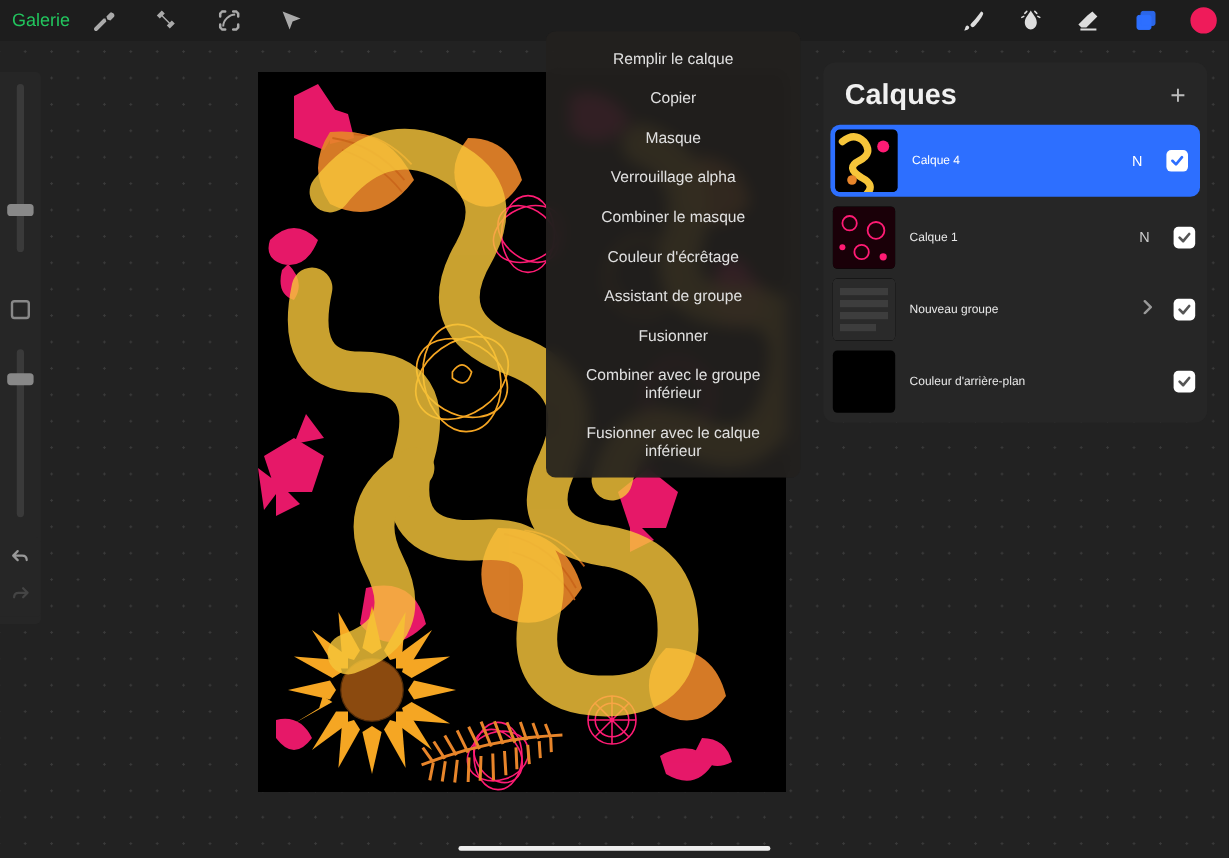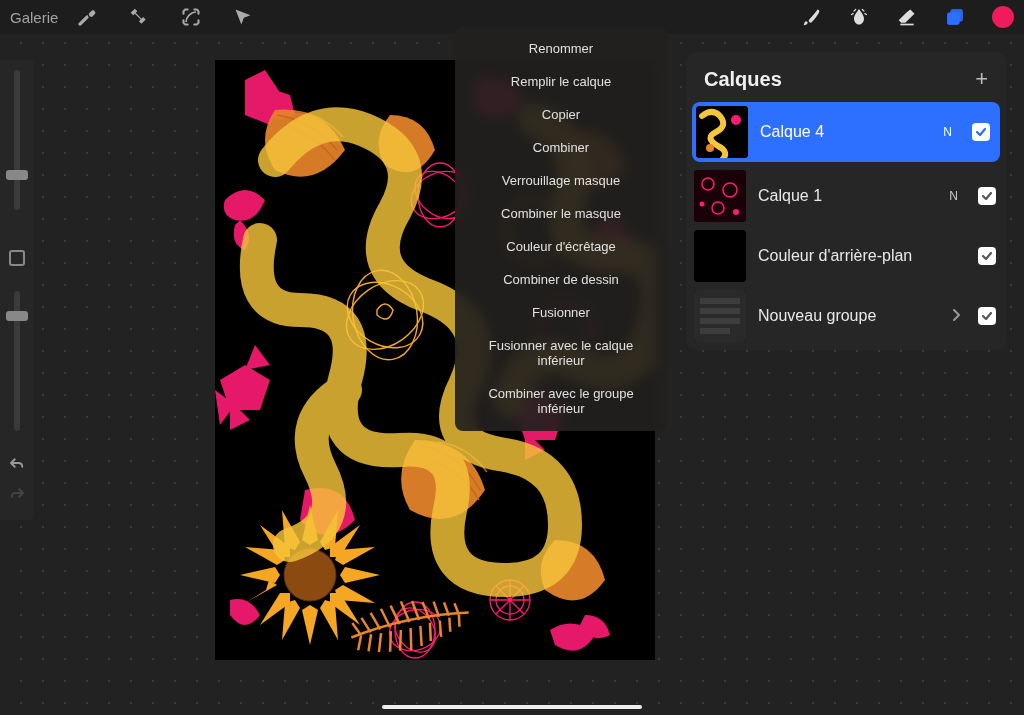--- a/index.html
+++ b/index.html
@@ -22,21 +22,21 @@
   }
 
   
   .topbar {
     position: absolute; top: 0; left: 0; right: 0; height: 34px;
     background: #1d1d1d;
     display: flex; align-items: center;
     padding: 0 10px;
     z-index: 50;
   }
-  .topbar .gallery-label { color: #a3a3a3; font-size: 15px; font-weight: 500; margin-right: 18px; }
+  .topbar .gallery-label { color: #22c55e; font-size: 15px; font-weight: 500; margin-right: 18px; }
   .topbar .left-tools { display: flex; gap: 30px; align-items: center; }
   .topbar .spacer { flex: 1; }
   .topbar .right-tools { display: flex; gap: 26px; align-items: center; }
   .tool-icon { width: 22px; height: 22px; display: flex; align-items: center; justify-content: center; color: #aaa; }
   .tool-icon svg { width: 20px; height: 20px; }
   .tool-icon.active svg { fill: #2d6fff; stroke: #2d6fff; }
   .color-dot { width: 22px; height: 22px; border-radius: 50%; }
 
   
   .left-rail {
@@ -84,34 +84,34 @@
     position: absolute; right: 18px; top: 52px; width: 320px;
     background: #262626;
     border-radius: 10px;
     z-index: 60;
     padding-bottom: 4px;
   }
   .layers-header {
     display: flex; align-items: center; justify-content: space-between;
     padding: 14px 18px 10px 18px;
   }
-  .layers-header h2 { color: #f0f0f0; font-size: 20px; font-weight: 700; }
+  .layers-header h2 { color: #f0f0f0; font-size: 24px; font-weight: 700; }
   .layers-header .plus { color: #bbb; font-size: 22px; font-weight: 300; }
   .layer-row {
     display: flex; align-items: center;
     height: 60px;
     padding: 0 10px 0 8px;
     gap: 12px;
   }
   .layer-row.selected { background: #2d6fff; border-radius: 8px; margin: 0 6px 4px; padding-left: 4px; }
   .layer-row .thumb {
     width: 52px; height: 52px; border-radius: 4px; background: #000; flex-shrink: 0;
     position: relative; overflow: hidden;
   }
-  .layer-row .label { flex: 1; color: #e8e8e8; font-size: 16px; }
+  .layer-row .label { flex: 1; color: #e8e8e8; font-size: 10px; }
   .layer-row.selected .label { color: #fff; }
   .layer-row .blend { color: #ccc; font-size: 12px; margin-right: 8px; }
   .layer-row.selected .blend { color: #fff; }
   .layer-row .chev { color:#aaa; margin-right:6px; }
   .layer-row .check {
     width: 18px; height: 18px; border-radius: 4px;
     background: #fff; display: flex; align-items: center; justify-content: center;
     flex-shrink: 0;
   }
   .layer-row .check svg { width: 12px; height: 12px; }
@@ -299,31 +299,30 @@
 
     <g fill="none" stroke="#f6c53a" stroke-width="34" stroke-linecap="round" stroke-linejoin="round" opacity="0.82">
       <path d="M60 100 q40 -50 90 -30 q60 25 30 80 q-35 60 30 85 q70 25 40 90 q-30 60 40 70 q60 10 60 70 q0 55 -60 55 q-70 0 -55 -70 q15 -65 -50 -60 q-75 5 -55 -70 q20 -70 -45 -70 q-55 0 -40 -70"></path>
       <path d="M320 60 q50 20 35 75 q-18 60 45 60 q55 0 40 65 q-18 70 -75 45 q-55 -25 -70 35"></path>
       <path d="M130 330 q-50 30 -25 80 q28 55 -30 75"></path>
     </g>
   </svg>
 </div>
 
 <div class="context-menu">
-  <div class="item">Renommer</div>
   <div class="item">Remplir le calque</div>
   <div class="item">Copier</div>
-  <div class="item">Combiner</div>
-  <div class="item">Verrouillage masque</div>
+  <div class="item">Masque</div>
+  <div class="item">Verrouillage alpha</div>
   <div class="item">Combiner le masque</div>
   <div class="item">Couleur d'écrêtage</div>
-  <div class="item">Combiner de dessin</div>
+  <div class="item">Assistant de groupe</div>
   <div class="item">Fusionner</div>
+  <div class="item">Combiner avec le groupe inférieur</div>
   <div class="item">Fusionner avec le calque inférieur</div>
-  <div class="item">Combiner avec le groupe inférieur</div>
 </div>
 
 <div class="layers-panel">
   <div class="layers-header">
     <h2>Calques</h2>
     <span class="plus">+</span>
   </div>
 
   <div class="layer-row selected">
     <div class="thumb">
@@ -357,30 +356,20 @@
     <span class="label">Calque 1</span>
     <span class="blend">N</span>
     <span class="check">
       <svg viewBox="0 0 12 12">
           <path d="M2 6l3 3 5-6" fill="none" stroke="#555" stroke-width="2.2" stroke-linecap="round" stroke-linejoin="round"></path>
         </svg>
     </span>
   </div>
 
   <div class="layer-row">
-    <div class="thumb" style="background:#000;"></div>
-    <span class="label">Couleur d'arrière-plan</span>
-    <span class="check">
-      <svg viewBox="0 0 12 12">
-          <path d="M2 6l3 3 5-6" fill="none" stroke="#555" stroke-width="2.2" stroke-linecap="round" stroke-linejoin="round"></path>
-        </svg>
-    </span>
-  </div>
-
-  <div class="layer-row">
     <div class="thumb">
       <svg viewBox="0 0 52 52" width="52" height="52">
           <rect width="52" height="52" fill="#2a2a2a"></rect>
         <rect x="6" y="8" width="40" height="6" fill="#3d3d3d"></rect>
           <rect x="6" y="18" width="40" height="6" fill="#3d3d3d"></rect>
         <rect x="6" y="28" width="40" height="6" fill="#3d3d3d"></rect>
           <rect x="6" y="38" width="30" height="6" fill="#3d3d3d"></rect>
       </svg>
     </div>
     <span class="label">Nouveau groupe</span>
@@ -388,15 +377,25 @@
       <svg width="8" height="12" viewBox="0 0 8 12">
           <path d="M2 1l5 5-5 5" fill="none" stroke="#999" stroke-width="2" stroke-linecap="round" stroke-linejoin="round"></path>
         </svg>
     </span>
     <span class="check">
       <svg viewBox="0 0 12 12">
           <path d="M2 6l3 3 5-6" fill="none" stroke="#555" stroke-width="2.2" stroke-linecap="round" stroke-linejoin="round"></path>
         </svg>
     </span>
   </div>
+
+  <div class="layer-row">
+    <div class="thumb" style="background:#000;"></div>
+    <span class="label">Couleur d'arrière-plan</span>
+    <span class="check">
+      <svg viewBox="0 0 12 12">
+          <path d="M2 6l3 3 5-6" fill="none" stroke="#555" stroke-width="2.2" stroke-linecap="round" stroke-linejoin="round"></path>
+        </svg>
+    </span>
+  </div>
 </div>
 
 <div class="home-bar"></div>
 
 </body></html>

